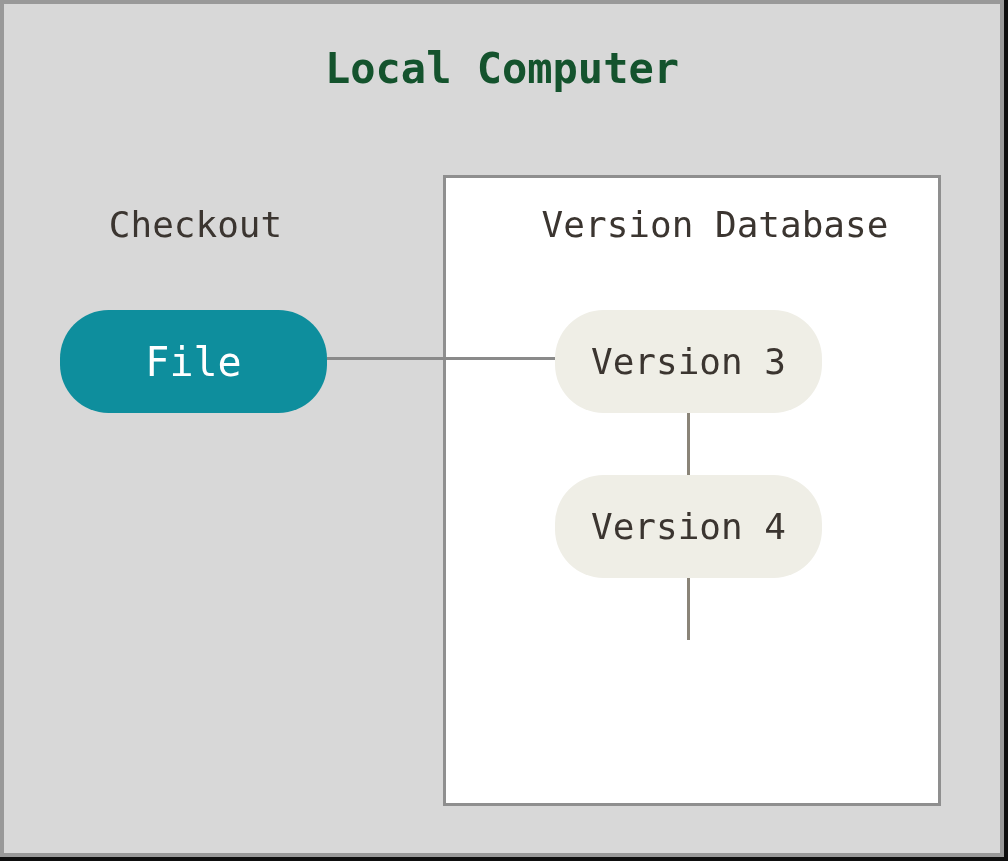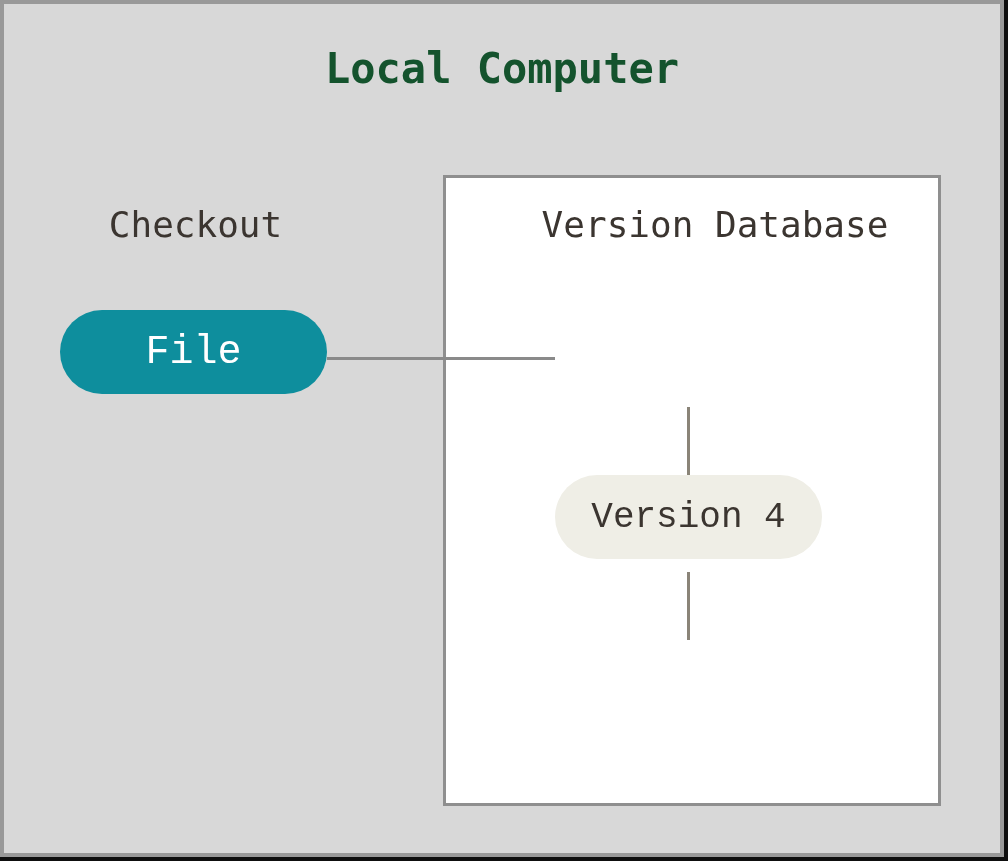--- a/index.html
+++ b/index.html
@@ -37,25 +37,24 @@
 
   .vdb-box {
     position: absolute; left: 439px; top: 171px;
     width: 498px; height: 631px;
     box-sizing: border-box;
     background: #ffffff;
     border: 3px solid #8f8f8f;
   }
   .pill {
     position: absolute;
-    width: 267px; height: 84px;
+    width: 267px; height: 103px;
     border-radius: 48.5px;
     display: flex; align-items: center; justify-content: center;
     font-size: 36px;
-    font-family: Liberation Mono, monospace;
   }
   .pill-file {
     left: 56px; top: 306px;
     background: #0e8e9d;
     color: #ffffff;
     font-size: 40px;
   }
   .pill-version {
     left: 551px;
     background: #efeee6;
@@ -82,17 +81,18 @@
   <div class="vdb-box"></div>
 
   <div class="section-label vdb-label">Version Database</div>
 
   <div class="connector conn-h"></div>
   <div class="connector conn-v1"></div>
   <div class="connector conn-v2"></div>
 
   <div class="pill pill-file">File</div>
 
+  <div class="pill pill-version pill-v3">Version 3</div>
 
   <div class="pill pill-version pill-v2">Version 4</div>
 
 
 </div>
 
 </body></html>

